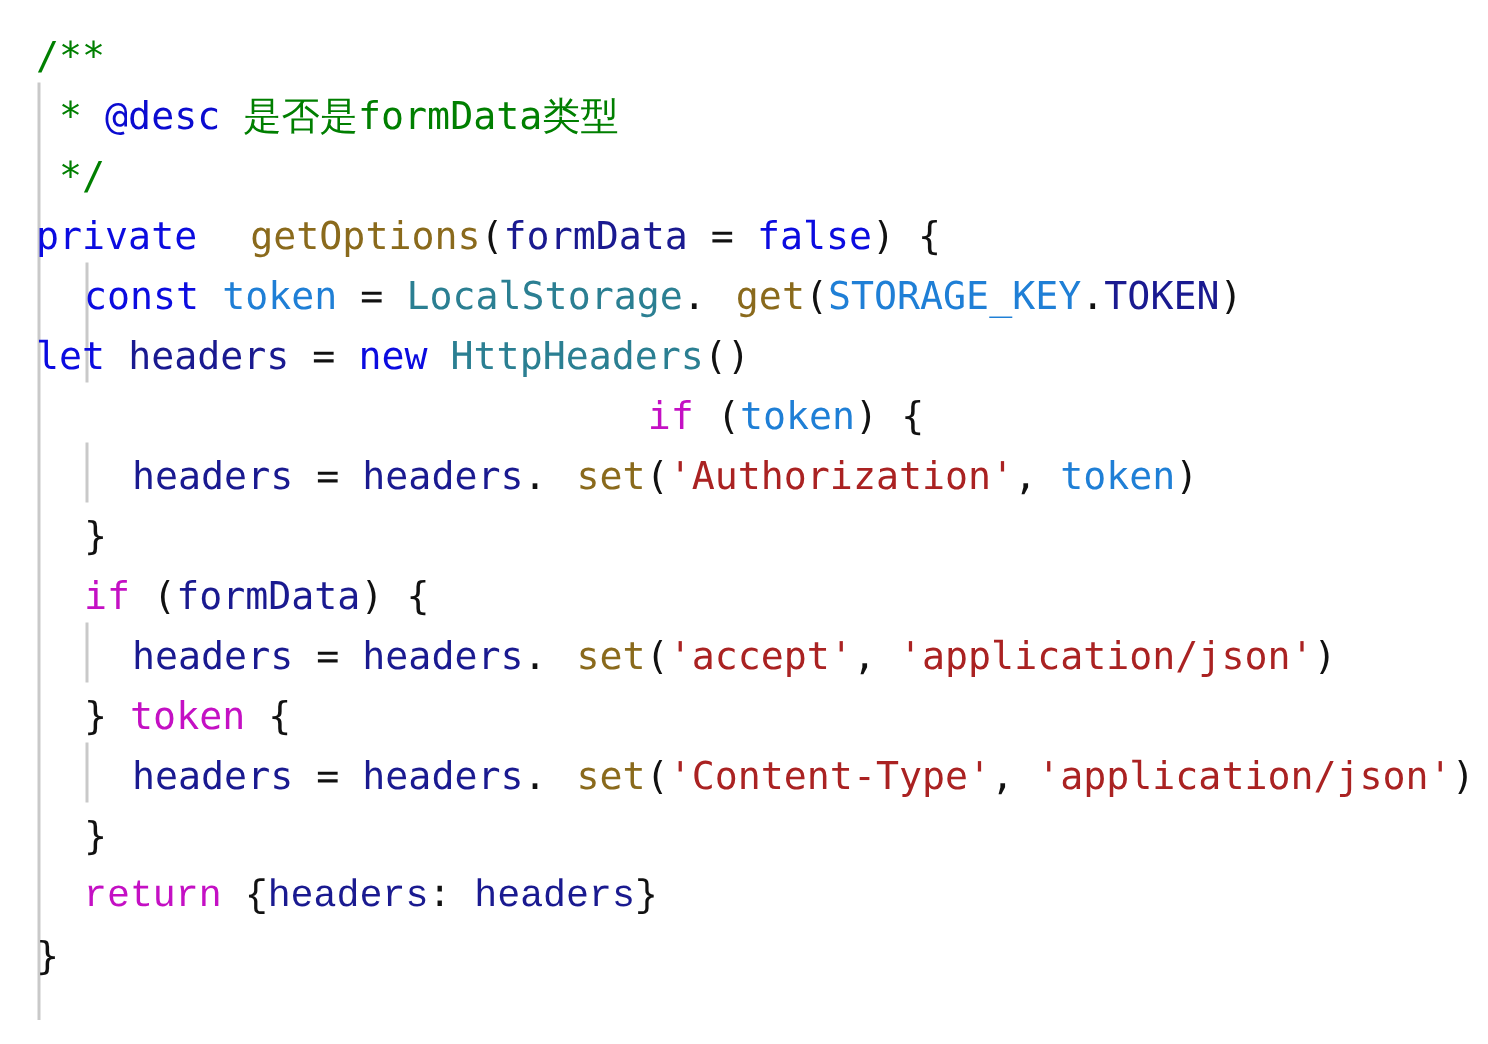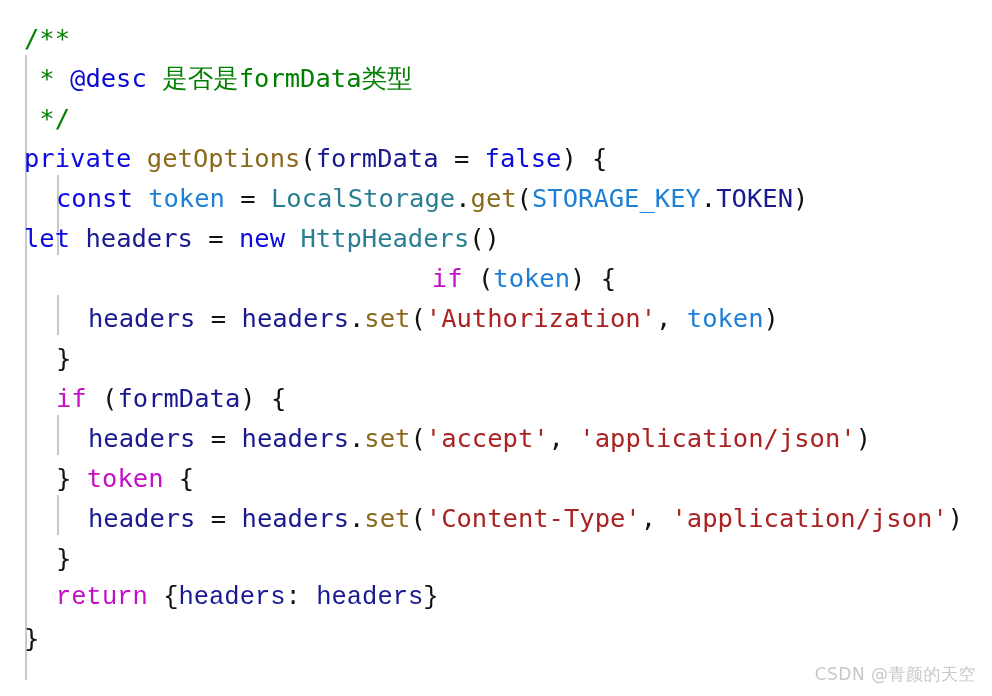--- a/index.html
+++ b/index.html
@@ -51,21 +51,21 @@
     position: absolute;
     width: 2px;
     background: #c9c9c9;
   }
 
   
   .t-comment   { color: #007f00; }
   .t-doctag    { color: #0b0bd0; }
   .t-keyword   { color: #0b0be0; }
   .t-control   { color: #c410c4; }
-  .t-func      { color: #8a6a1c; }
+  .t-func      { color: #8a6a1c; margin-left: 20px; }
   .t-type      { color: #2b7f92; }
   .t-var       { color: #1a1a90; }
   .t-ident     { color: #1f7fd6; }
   .t-string    { color: #aa2222; }
   .t-punct     { color: #111111; }
   .t-op        { color: #111111; }
 
   
   #watermark {
     position: absolute;
@@ -104,15 +104,14 @@
         <div class="line" style="padding-left: 56px;"><span class="t-control">if</span><span class="t-punct"> (</span><span class="t-var">formData</span><span class="t-punct">) {</span></div>
         <div class="line" style="padding-left: 88px;"><span class="t-var">headers</span><span class="t-op"> = </span><span class="t-var">headers</span><span class="t-punct">.</span><span class="t-func">set</span><span class="t-punct">(</span><span class="t-string">'accept'</span><span class="t-punct">, </span><span class="t-string">'application/json'</span><span class="t-punct">)</span></div>
         <div class="line" style="padding-left: 56px;"><span class="t-punct">} </span><span class="t-control">token</span><span class="t-punct"> {</span></div>
         <div class="line" style="padding-left: 88px;"><span class="t-var">headers</span><span class="t-op"> = </span><span class="t-var">headers</span><span class="t-punct">.</span><span class="t-func">set</span><span class="t-punct">(</span><span class="t-string">'Content-Type'</span><span class="t-punct">, </span><span class="t-string">'application/json'</span><span class="t-punct">)</span></div>
         <div class="line" style="padding-left: 56px;"><span class="t-punct">}</span></div>
         <div class="line" style="padding-left: 56px; font-family: Liberation Mono, monospace;"><span class="t-control">return</span><span class="t-punct"> {</span><span class="t-var">headers</span><span class="t-punct">: </span><span class="t-var">headers</span><span class="t-punct">}</span></div>
         <div class="line" style="padding-left: 24px;"><span class="t-punct">}</span></div>
       </div>
   </div>
 
-  <div id="watermark">CSDN @青颜的天空</div>
 
 </div>
 
 </body></html>

